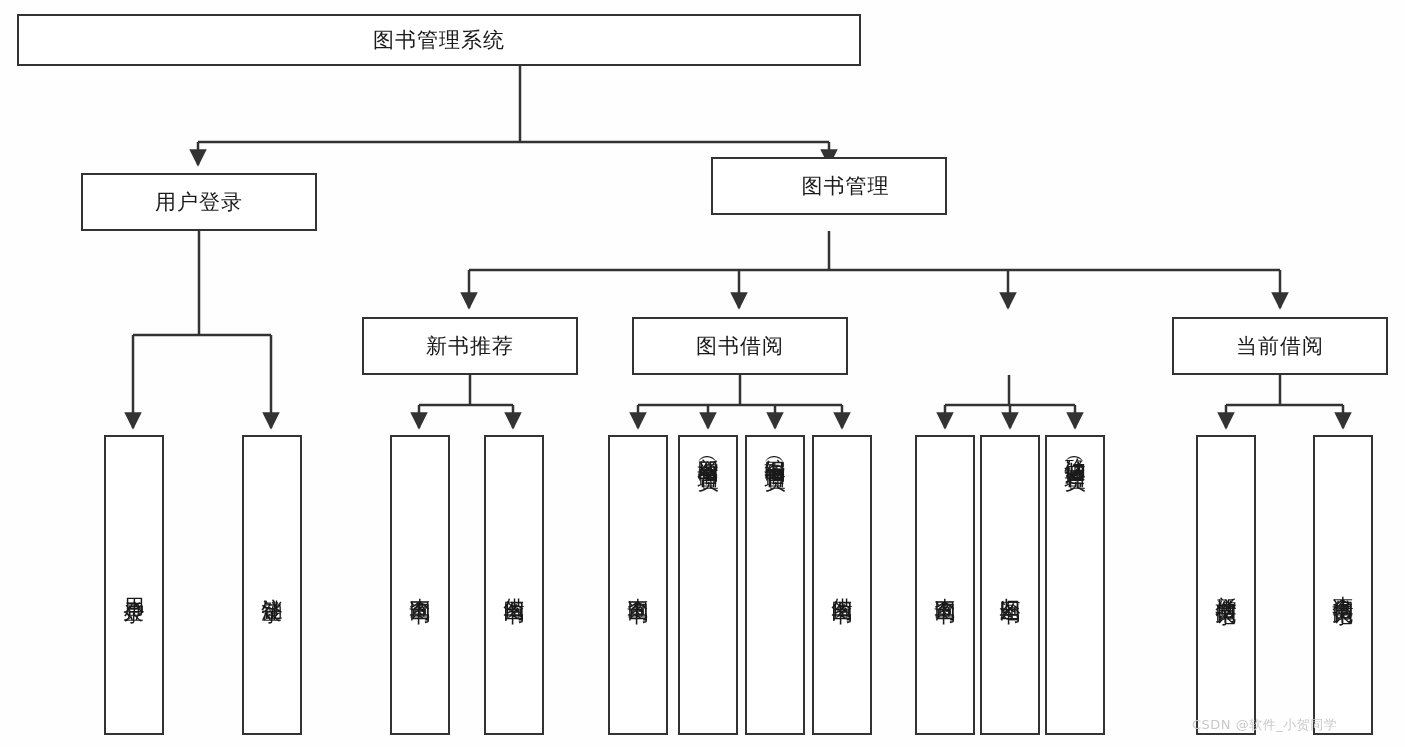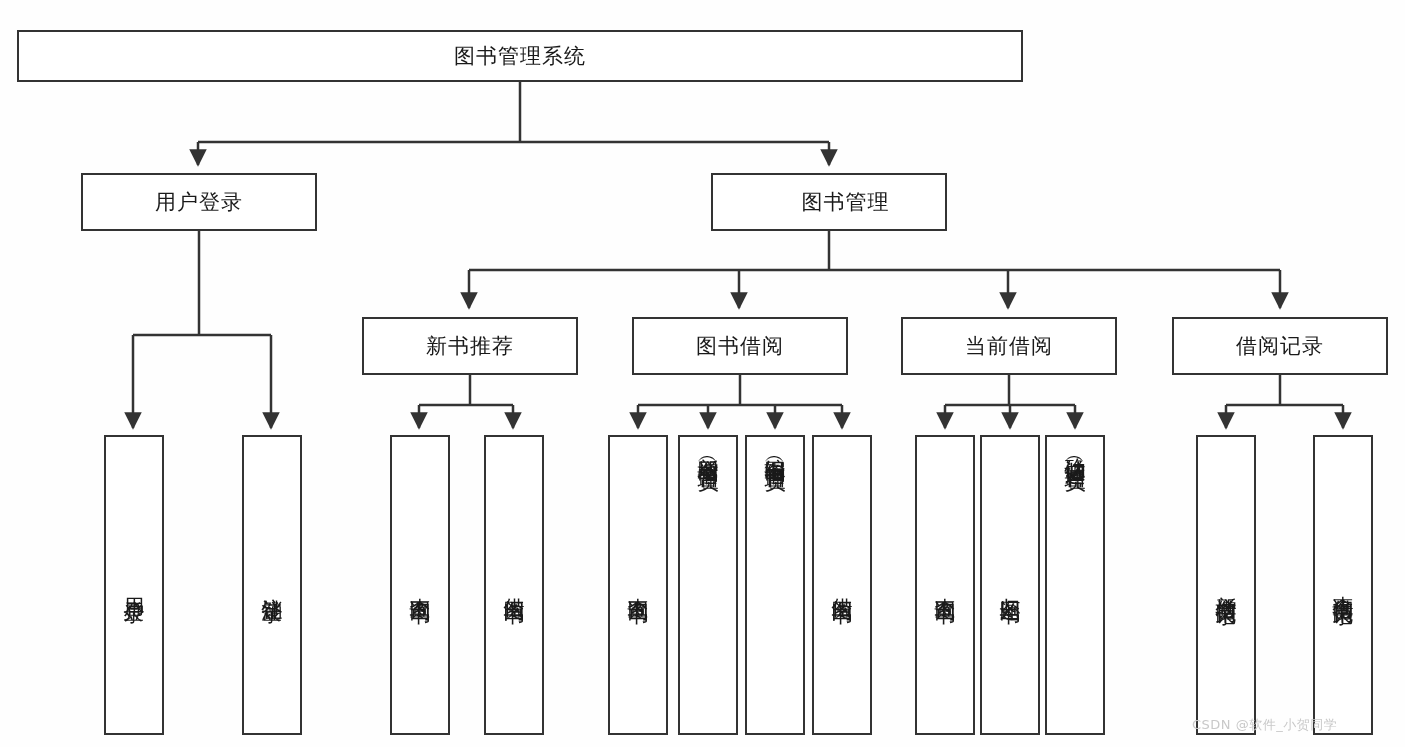--- a/index.html
+++ b/index.html
@@ -114,42 +114,39 @@
       <path d="M 1010 405 L 1010 428" marker-end="url(#arr)"></path>
       <path d="M 1075 405 L 1075 428" marker-end="url(#arr)"></path>
 
       <path d="M 1280 375 L 1280 405"></path>
       <path d="M 1226 405 L 1343 405"></path>
       <path d="M 1226 405 L 1226 428" marker-end="url(#arr)"></path>
       <path d="M 1343 405 L 1343 428" marker-end="url(#arr)"></path>
     </g>
   </svg>
 
-  <div class="node h" style="left:17px; top:30px; width:1006px; height:52px;">
+  <div class="node h" style="left:17px; top:14px; width:844px; height:52px;">
     <span>图书管理系统</span>
   </div>
 
   <div class="node h" style="left:81px; top:173px; width:236px; height:58px;">
     <span>用户登录</span>
   </div>
-  <div class="node h" style="left:711px; top:173px; width:236px; height:58px;padding-left:33px;">
+  <div class="node h" style="left:711px; top:157px; width:236px; height:58px;padding-left:33px;">
     <span>图书管理</span>
   </div>
 
   <div class="node h" style="left:632px; top:317px; width:216px; height:58px;">
     <span>图书借阅</span>
   </div>
   <div class="node h" style="left:362px; top:317px; width:216px; height:58px;">
     <span>新书推荐</span>
   </div>
-  <div class="node h" style="left:901px; top:317px; width:216px; height:58px;">
+  <div class="node h" style="left:1172px; top:317px; width:216px; height:58px;">
     <span>当前借阅</span>
-  </div>
-  <div class="node h" style="left:1172px; top:317px; width:216px; height:58px;">
-    <span>借阅记录</span>
   </div>
 
   <div class="node v" style="left:104px; top:435px; width:60px; height:300px;">
     <span class="vtext">用户登录</span>
   </div>
   <div class="node v" style="left:242px; top:435px; width:60px; height:300px;">
     <span class="vtext">注销登录</span>
   </div>
 
   <div class="node v" style="left:390px; top:435px; width:60px; height:300px;">

